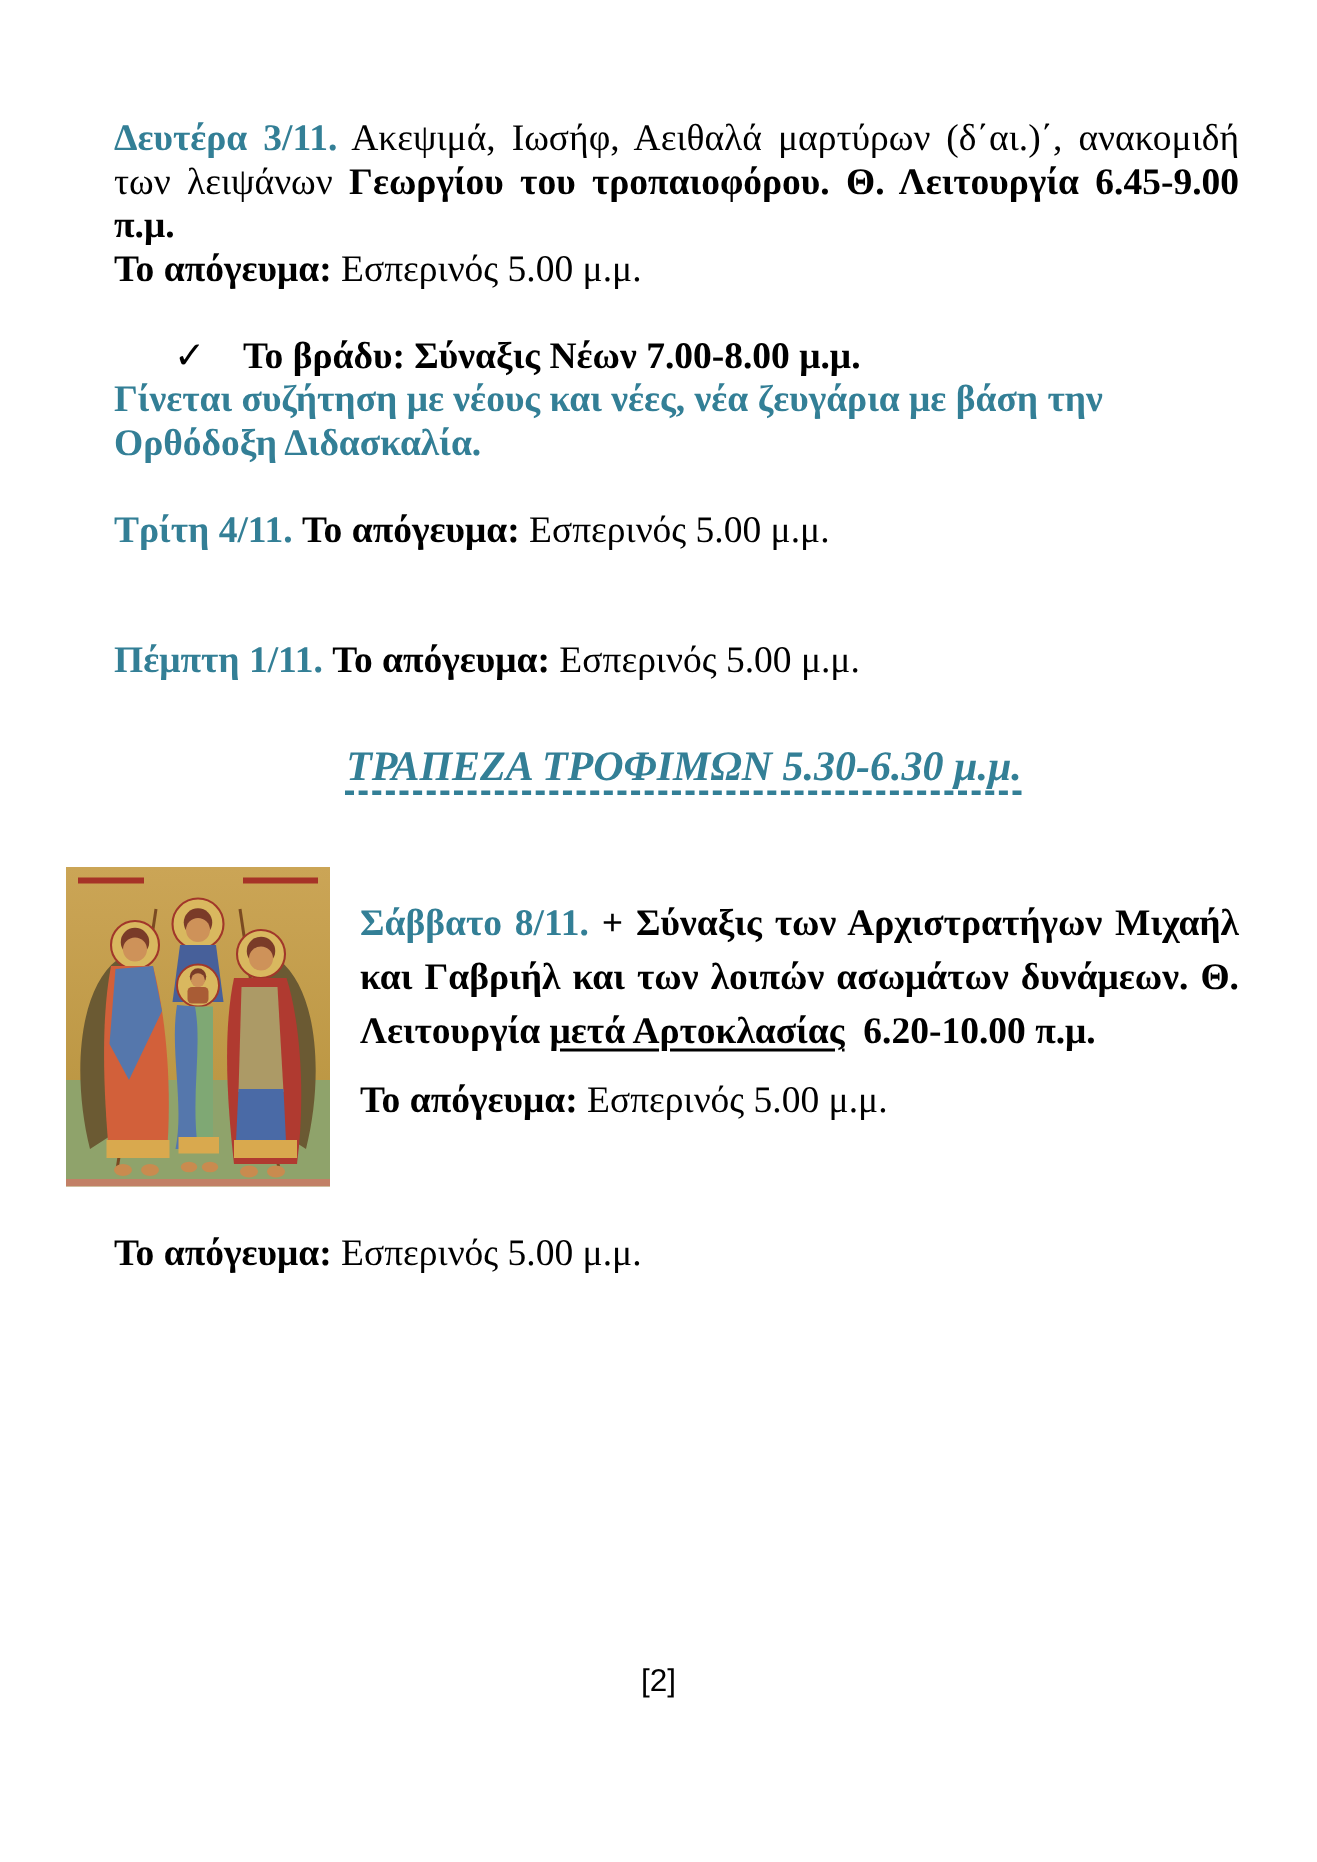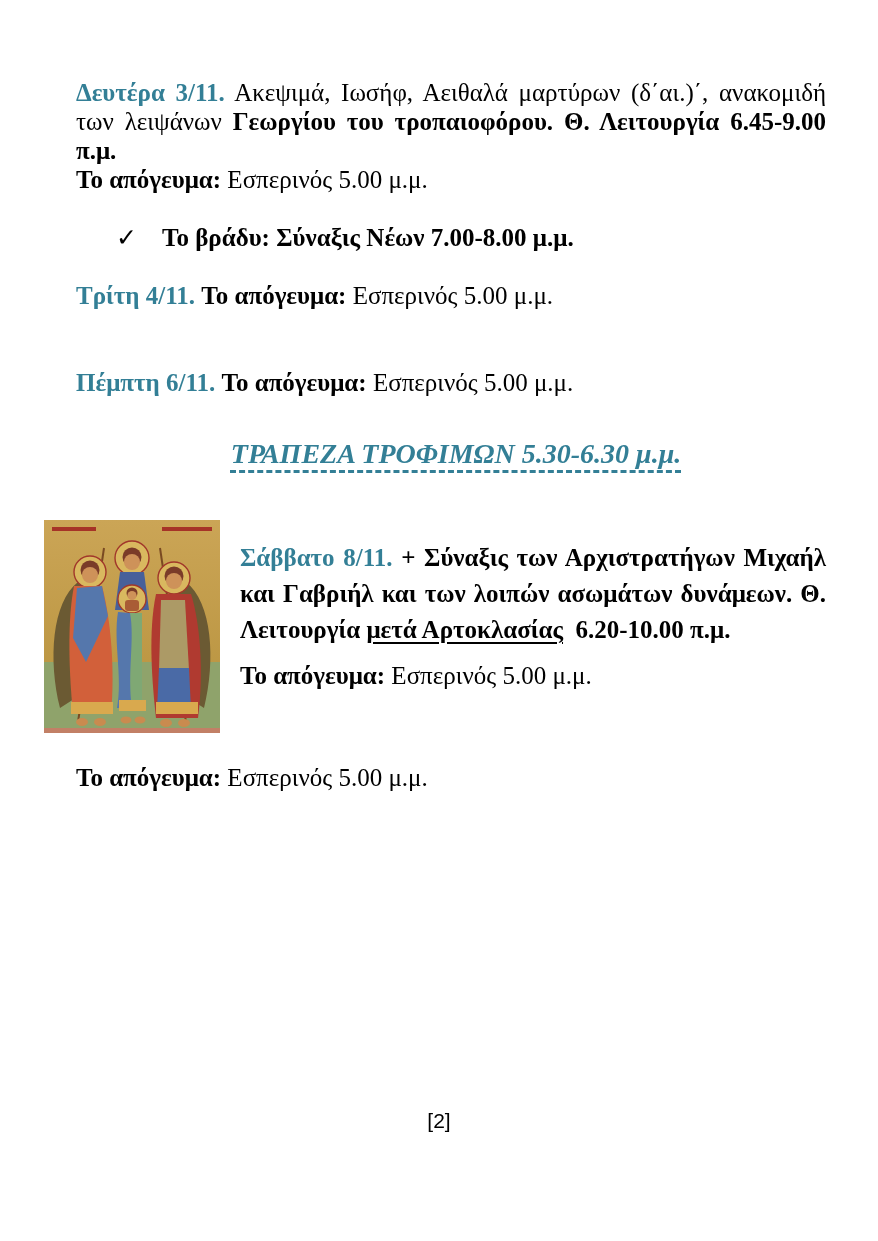--- a/index.html
+++ b/index.html
@@ -69,31 +69,32 @@
 <div class="page">
 
   <p class="justify"><span class="teal">Δευτέρα 3/11.</span> <span>Ακεψιμά, Ιωσήφ, Αειθαλά μαρτύρων (δ΄αι.)΄, ανακομιδή των λειψάνων</span> <span class="b">Γεωργίου του τροπαιοφόρου. Θ. Λειτουργία 6.45-9.00 π.μ.</span></p>
 
   <p><span class="b">Το απόγευμα:</span> <span>Εσπερινός 5.00 μ.μ.</span></p>
 
   <div class="sp"></div>
 
   <p class="bullet-line"><span class="check">✓</span><span>Το βράδυ: Σύναξις Νέων 7.00-8.00 μ.μ.</span></p>
 
+  <p class="teal">Γίνεται συζήτηση με νέους και νέες, νέα ζευγάρια με βάση την Ορθόδοξη  Διδασκαλία.</p>
 
   <div class="sp"></div>
 
   <p><span class="teal">Τρίτη 4/11.</span> <span class="b">Το απόγευμα:</span> <span>Εσπερινός 5.00 μ.μ.</span></p>
 
   <div class="sp"></div>
 
 
   <div class="sp"></div>
 
-  <p><span class="teal">Πέμπτη 6/11.</span> <span class="b">Το απόγευμα:</span> <span>Εσπερινός 5.00 μ.μ.</span></p>
+  <p><span class="teal">Πέμπτη 1/11.</span> <span class="b">Το απόγευμα:</span> <span>Εσπερινός 5.00 μ.μ.</span></p>
 
   <div class="sp"></div>
 
   <p class="food-bank"><span>ΤΡΑΠΕΖΑ ΤΡΟΦΙΜΩΝ 5.30-6.30 μ.μ.</span></p>
 
 
   <div class="sat-row">
     <svg class="sat-icon" viewBox="0 0 176 213" xmlns="http://www.w3.org/2000/svg">
       <defs>
         <linearGradient id="gold" x1="0" y1="0" x2="0" y2="1">

